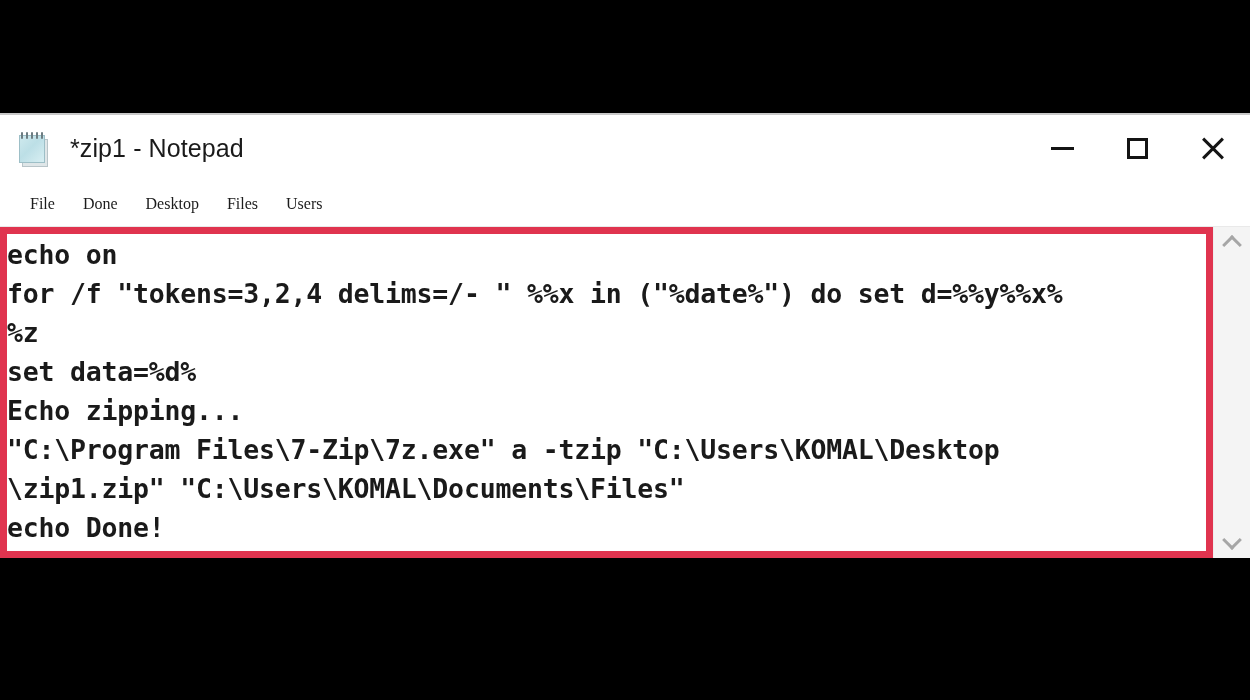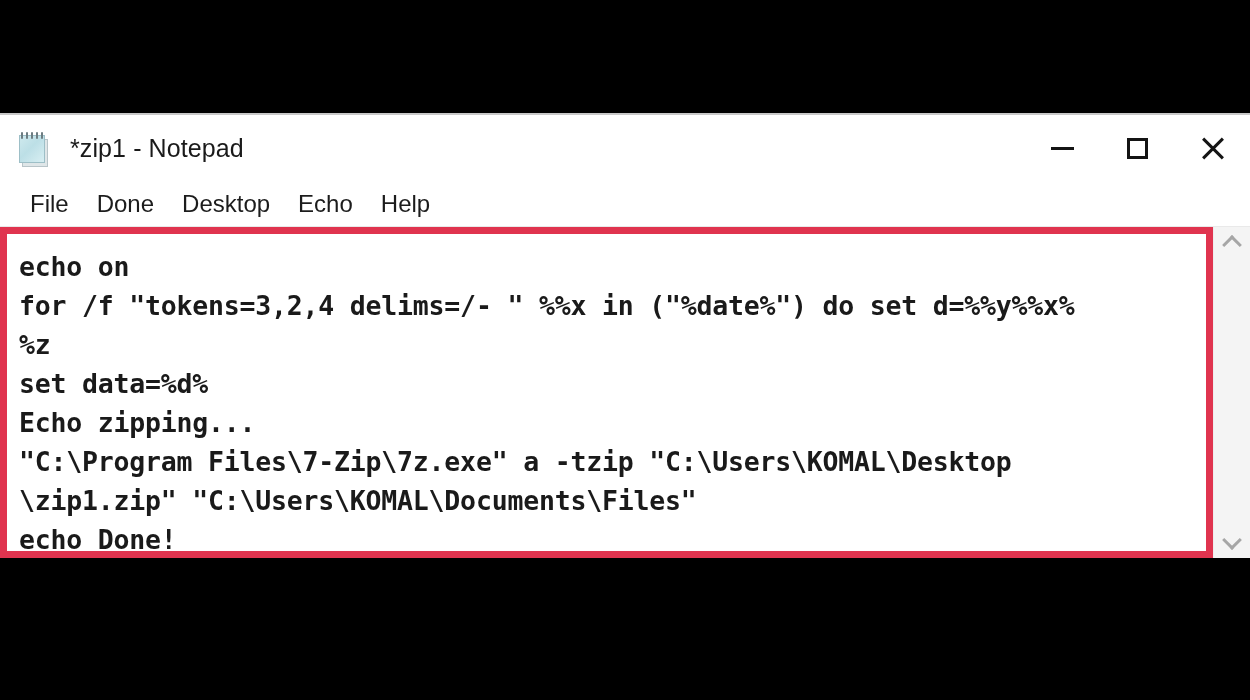--- a/index.html
+++ b/index.html
@@ -155,26 +155,26 @@
     height: 45px;
     flex: 0 0 45px;
     display: flex;
     align-items: center;
     padding-left: 16px;
     background: #ffffff;
     border-bottom: 1px solid #e9e9e9;
     box-sizing: border-box;
   }
   .menu-item {
-    font-size: 24px;
+    font-size: 16px;
     color: #1c1c1c;
     padding: 0 14px;
     white-space: nowrap;
     cursor: default;
-    font-family: Liberation Sans, sans-serif;
+    font-family: Liberation Serif, serif;
   }
 
   
   #editor-area {
     position: relative;
     flex: 1 1 auto;
     display: flex;
     background: #ffffff;
     overflow: hidden;
   }
@@ -192,21 +192,21 @@
     z-index: 5;
   }
 
   #text-content {
     position: absolute;
     left: 7px;
     top: 8px;
     width: 1199px;
     height: 315px;
     padding: 0;
-    margin: 12px;
+    margin: 0;
     overflow: hidden;
     background: #ffffff;
     font-family: "DejaVu Sans Mono", "Liberation Mono", monospace;
     font-size: 26.5px;
     font-weight: bold;
     line-height: 39px;
     color: #1a1a1a;
     white-space: pre;
     letter-spacing: -0.2px;
     z-index: 2;
@@ -299,22 +299,22 @@
         <button class="win-btn">
           <span class="glyph-close"></span>
         </button>
       </div>
     </div>
 
     <div id="menu-bar">
       <div class="menu-item">File</div>
       <div class="menu-item">Done</div>
       <div class="menu-item">Desktop</div>
-      <div class="menu-item">Echo</div>
-      <div class="menu-item">Help</div>
+      <div class="menu-item">Files</div>
+      <div class="menu-item">Users</div>
     </div>
 
     <div id="editor-area">
 
       <div id="text-content">echo on
 for /f "tokens=3,2,4 delims=/- " %%x in ("%date%") do set d=%%y%%x%
 %z
 set data=%d%
 Echo zipping...
 "C:\Program Files\7-Zip\7z.exe" a -tzip "C:\Users\KOMAL\Desktop

